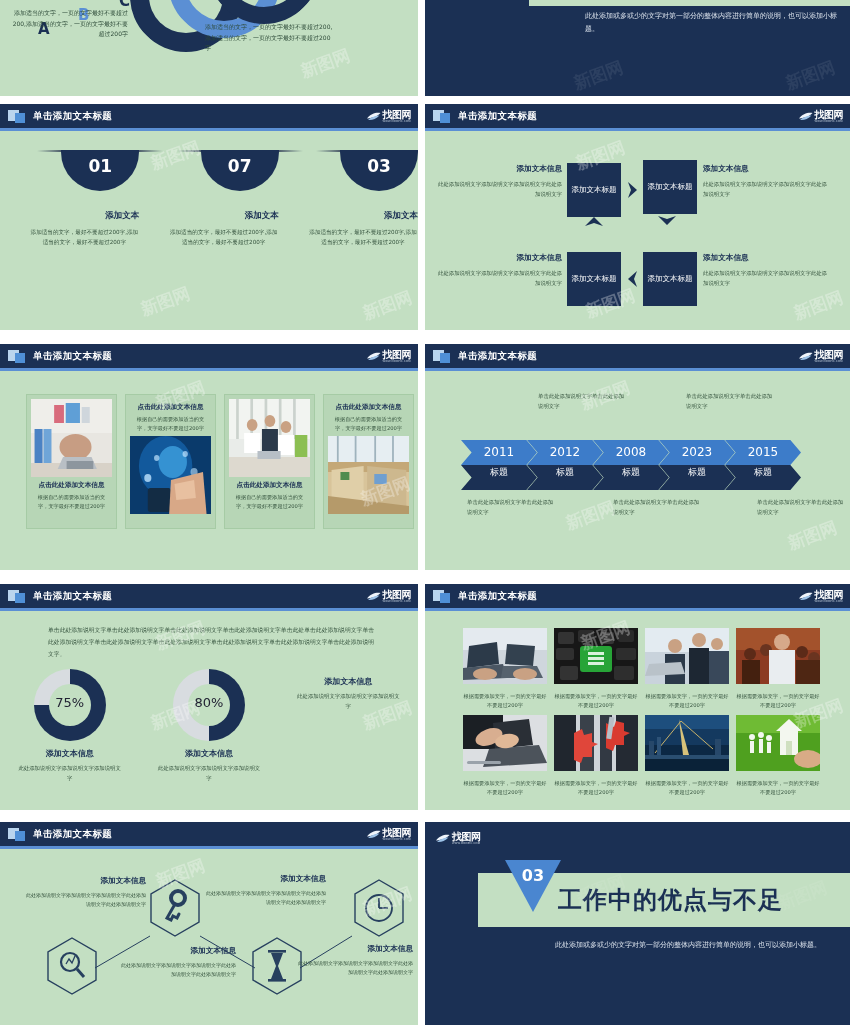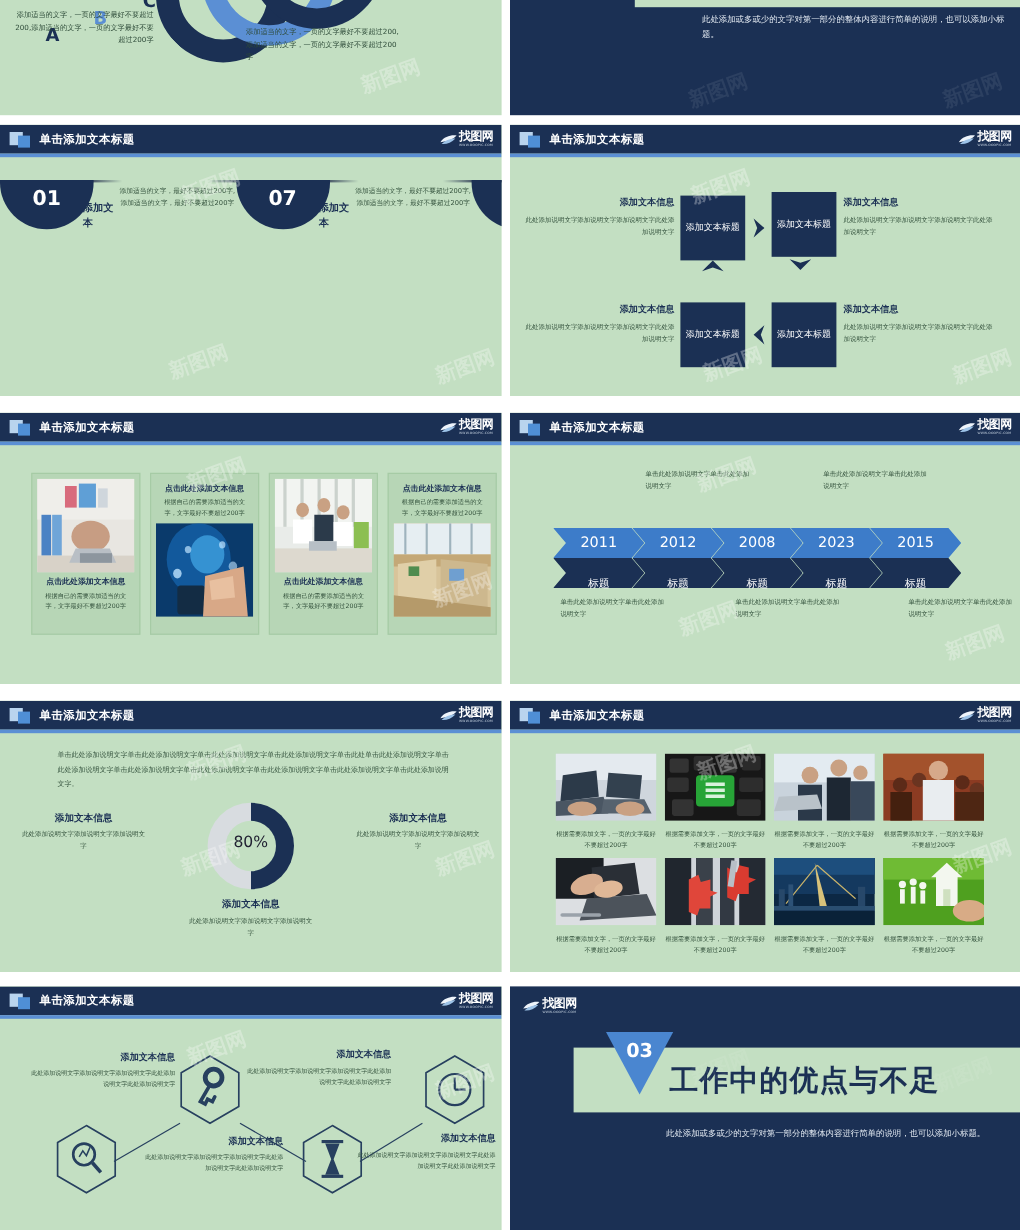--- a/index.html
+++ b/index.html
@@ -57,21 +57,21 @@
 
   
   #s2 { left:425px; top:0; width:425px; height:96px; background:#1b3054; }
   #s2 .band { position:absolute; left:104px; top:-54px; width:321px; height:60px; background:#c3dfc2; }
   #s2 .sub { position:absolute; left:160px; top:10px; width:260px; font-size:7px;
              line-height:1.9; color:#dfe6ef; }
 
   
   #s3 { left:0; top:104px; width:418px; height:226px; }
   #s3 .cols { position:absolute; left:0; top:46px; width:100%; display:flex; }
-  #s3 .col { flex:1; position:relative; display:flex; flex-direction:row; align-items:flex-start; }
+  #s3 .col { flex:1; position:relative; display:flex; flex-direction:column; align-items:flex-end; }
   #s3 .half { position:relative; width:78px; height:42px; }
   #s3 .half .bar { position:absolute; left:-24px; top:0; width:126px; height:1.5px;
                    background:linear-gradient(90deg,rgba(27,48,84,0) 0%,#3b4a5e 22%,#3b4a5e 78%,rgba(27,48,84,0) 100%); }
   #s3 .half .dome { position:absolute; left:0; top:0; width:78px; height:41px;
                     background:#1b3054; border-radius:0 0 40px 40px; }
   #s3 .half .num { position:absolute; left:0; top:6px; width:78px; text-align:center;
                    color:#fff; font-size:17px; font-weight:bold; }
   #s3 .h2 { margin-top:18px; font-size:8.5px; font-weight:bold; color:#1b3054; }
   #s3 .p { margin-top:5px; width:110px; text-align:center; font-size:5.6px;
            line-height:1.85; color:#33513c; }
@@ -106,21 +106,21 @@
   
   #s6 { left:425px; top:344px; width:425px; height:226px; }
   #s6 .tl { position:absolute; left:36px; top:96px; display:flex; }
   #s6 .ar { position:relative; width:76px; height:50px; margin-right:-10px; }
   #s6 .ar .tp, #s6 .ar .bt { position:absolute; left:0; width:76px; height:25px;
         clip-path:polygon(0 0,86% 0,100% 50%,86% 100%,0 100%,14% 50%); }
   #s6 .ar .tp { top:0; background:#3d7cc9; }
   #s6 .ar .bt { top:25px; background:#1b3054; }
   #s6 .ar span { position:absolute; left:0; width:76px; text-align:center; color:#fff; }
   #s6 .ar .y { top:5px; font-size:12px; }
-  #s6 .ar .h { top:40px; font-size:9px; }
+  #s6 .ar .h { top:26px; font-size:9px; }
   #s6 .nt { position:absolute; width:90px; font-size:5.4px; line-height:1.85; color:#33513c; }
   #s6 .nt.up { top:47px; } #s6 .nt.dn { top:153px; }
 
   
   #s7 { left:0; top:584px; width:418px; height:226px; }
   #s7 .lead { position:absolute; left:48px; top:40px; width:326px;
               font-size:5.8px; line-height:2.1; color:#33513c; text-align:justify; }
   #s7 .row { position:absolute; left:0; top:85px; width:100%; display:flex; }
   #s7 .cell { flex:1; display:flex; flex-direction:column; align-items:center; }
   #s7 .dn { position:relative; width:72px; height:72px; border-radius:50%; }
@@ -470,20 +470,23 @@
         <span class="ltxt">
             <span class="ln1">找图网</span>
         <span class="ln2">WWW.OOOPIC.COM</span>
           </span>
       </span>
     </div>
     <div class="hdr-rule"></div>
     <div class="lead">单击此处添加说明文字单击此处添加说明文字单击此处添加说明文字单击此处添加说明文字单击此处单击此处添加说明文字单击此处添加说明文字单击此处添加说明文字单击此处添加说明文字单击此处添加说明文字单击此处添加说明文字单击此处添加说明文字。</div>
     <div class="row">
       <div class="cell">
+        <div class="dn" style="background:conic-gradient(#1b3054 0% 75%,#d8dce0 75% 100%)">
+          <b>75%</b>
+          </div>
         <div class="ct">添加文本信息</div>
         <div class="cd">此处添加说明文字添加说明文字添加说明文字</div>
       </div>
       <div class="cell">
         <div class="dn" style="background:conic-gradient(#1b3054 0% 50%,#d8dce0 50% 100%)">
           <b>80%</b>
           </div>
         <div class="ct">添加文本信息</div>
         <div class="cd">此处添加说明文字添加说明文字添加说明文字</div>
       </div>

